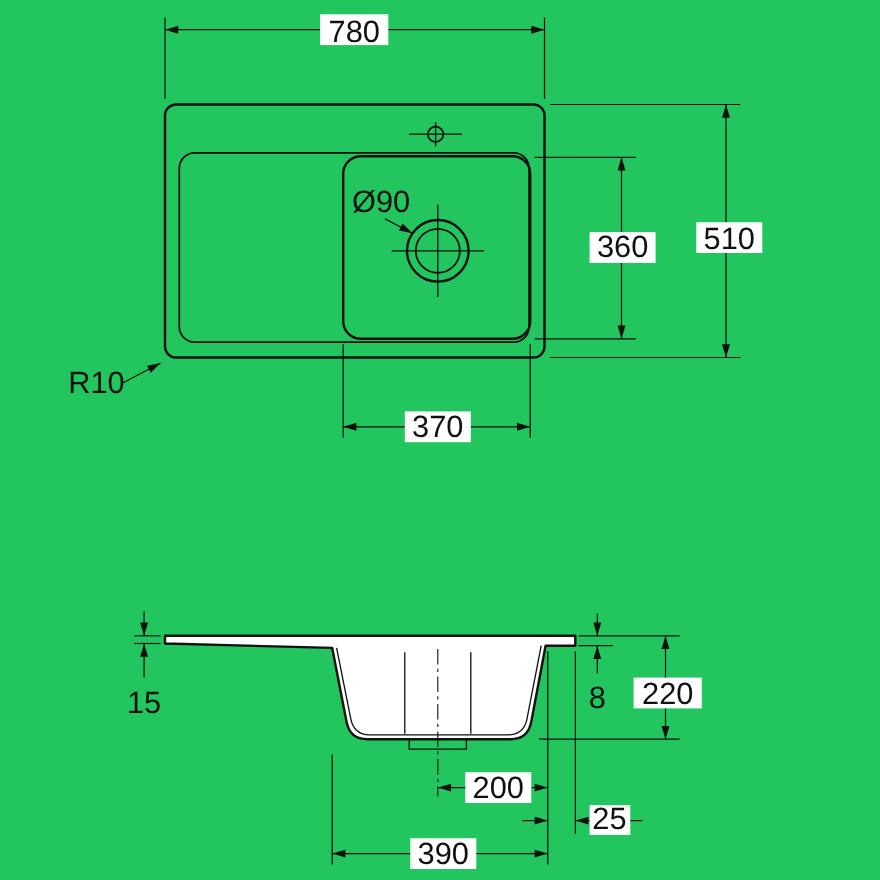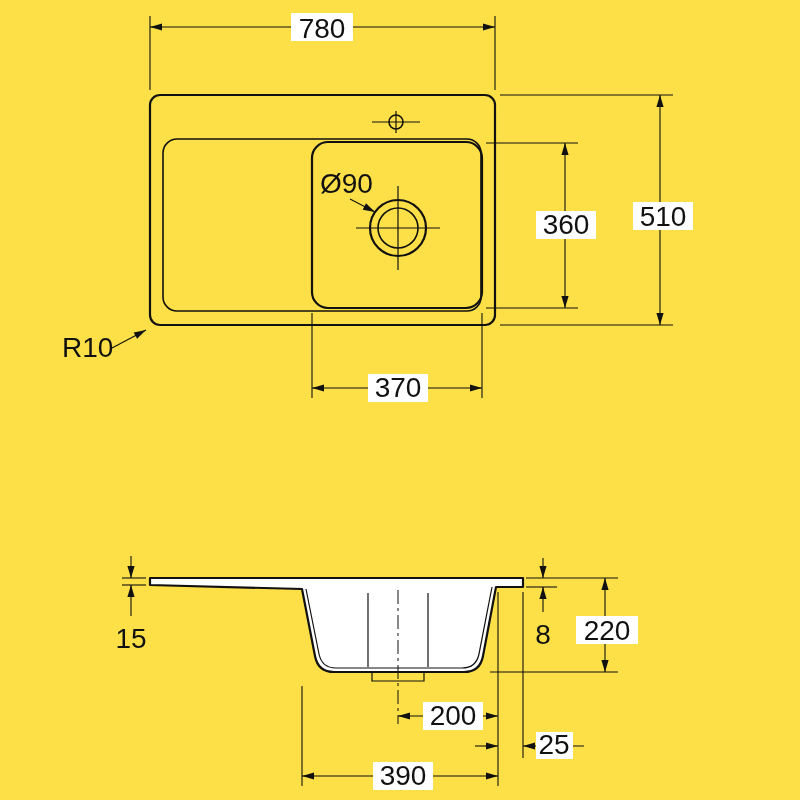--- a/index.html
+++ b/index.html
@@ -6,21 +6,21 @@
     margin: 0;
     padding: 0;
     background: #ffffff;
     width: 800px;
     height: 800px;
     font-family: "Liberation Sans", sans-serif;
   }
   .drawing-wrap {
     width: 800px;
     height: 800px;
-    background: #fde047;
+    background: #22c55e;
   }
   
   .thick { stroke: #111; stroke-width: 2.2; fill: none; stroke-linejoin: round; stroke-linecap: round; }
   .mid   { stroke: #111; stroke-width: 1.6; fill: none; }
   .thin  { stroke: #111; stroke-width: 1.2; fill: none; }
   .dim   { stroke: #111; stroke-width: 1.1; fill: none; }
   .cl    { stroke: #111; stroke-width: 1; fill: none; stroke-dasharray: 14 4 3 4; }
   .bg    { fill: #ffffff; stroke: none; }
   .lbl   {
     font-family: "Liberation Sans", sans-serif;

